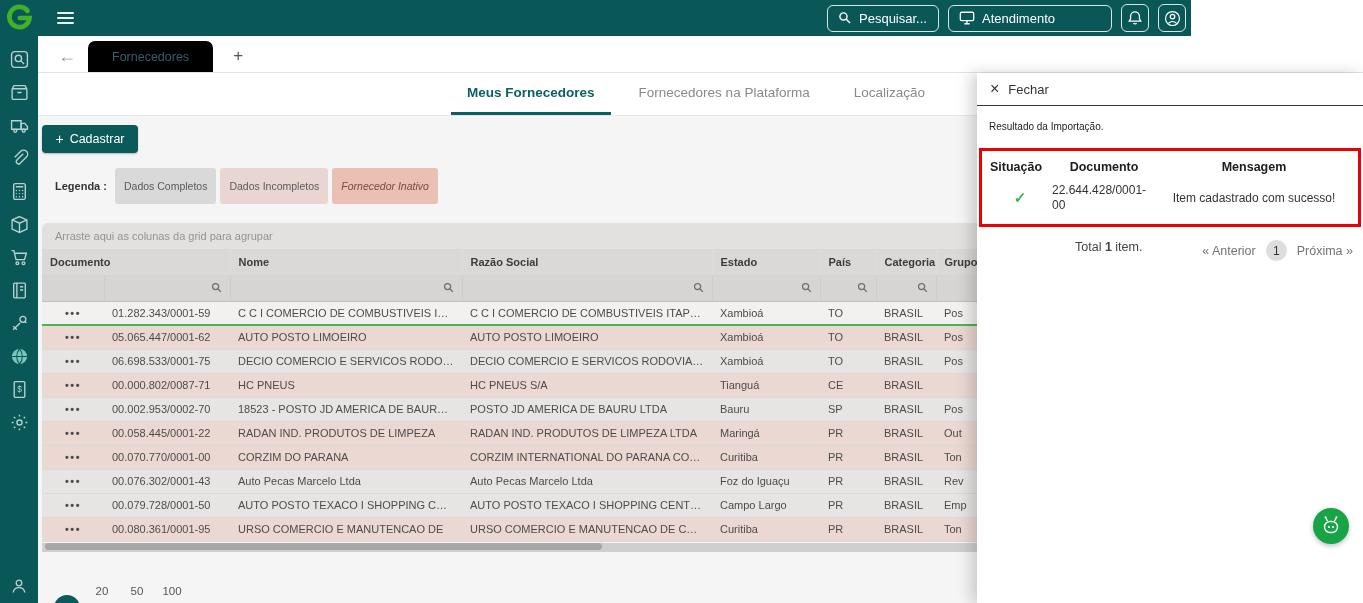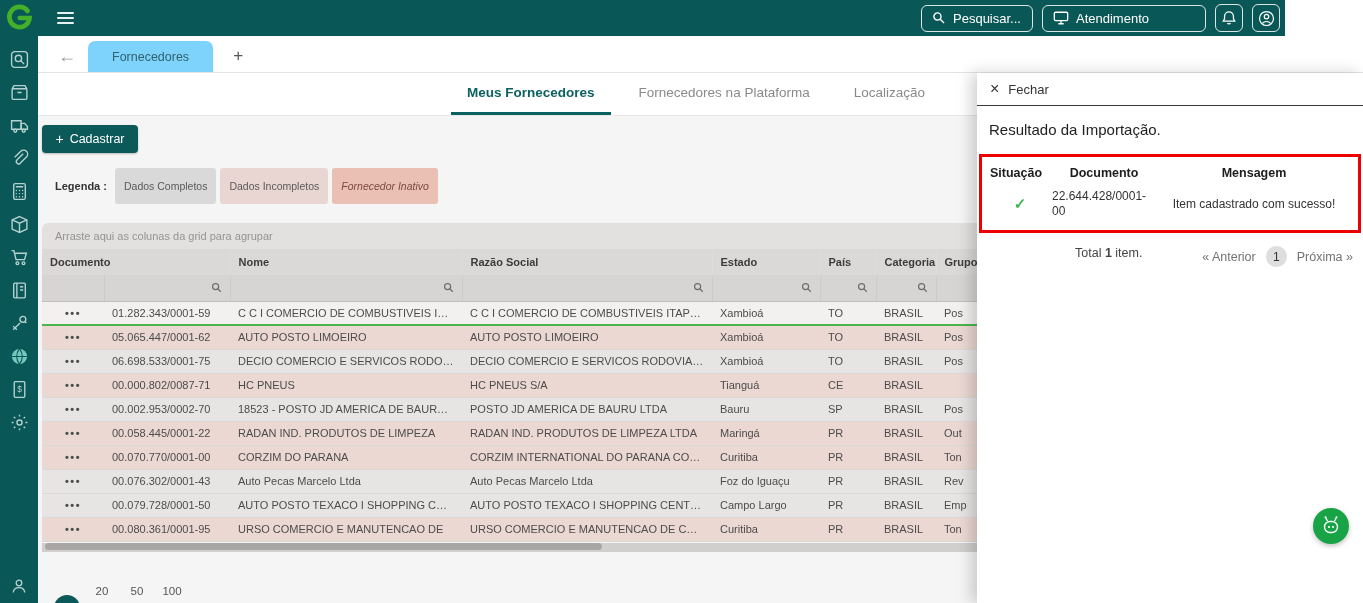--- a/index.html
+++ b/index.html
@@ -1,39 +1,39 @@
 <!DOCTYPE html>
 <html><head>
 <meta charset="utf-8">
 <style>
   * { margin:0; padding:0; box-sizing:border-box; }
   html,body { width:1363px; height:603px; overflow:hidden; }
   body { font-family:"Liberation Sans", sans-serif; position:relative; background:#ffffff; }
 
   
-  .topbar { position:absolute; left:0; top:0; width:1285px; height:36px; background:#0a5757; display:flex; align-items:center; z-index:30; }
+  .topbar { position:absolute; left:0; top:0; width:1191px; height:36px; background:#0a5757; display:flex; align-items:center; z-index:30; }
   .logo { width:32px; height:32px; margin-left:3px; display:flex; align-items:center; justify-content:center; cursor:pointer; }
   .hamburger { width:17px; margin-left:22px; cursor:pointer; }
   .hamburger div { height:2px; background:#e8f2f1; margin:3px 0; border-radius:1px; }
   .topbar-right { margin-left:auto; display:flex; align-items:center; gap:9px; margin-right:5px; }
   .tb-btn { height:27px; border:1px solid rgba(255,255,255,0.85); border-radius:6px; color:#fff; display:flex; align-items:center; gap:7px; padding:0 10px; font-size:13px; cursor:pointer; background:transparent; }
   .tb-btn.search-btn { width:112px; }
   .tb-btn.atend-btn { width:164px; }
   .tb-icon-btn { width:28px; height:28px; border:1px solid rgba(255,255,255,0.85); border-radius:6px; display:flex; align-items:center; justify-content:center; cursor:pointer; }
 
   
   .sidebar { position:absolute; left:0; top:36px; width:38px; height:567px; background:#0a5757; z-index:25; display:flex; flex-direction:column; align-items:center; padding-top:14px; gap:14px; color:#b5d2d0; }
   .side-icon { width:19px; height:19px; cursor:pointer; display:flex; align-items:center; justify-content:center; }
   .side-icon.globe { color:#74c7bc; }
   .side-icon.bottom { margin-top:auto; margin-bottom:8px; }
 
   
   .tabstrip { position:absolute; left:38px; top:36px; width:1325px; height:37px; background:#fff; border-bottom:1px solid #e3e3e3; display:flex; align-items:flex-end; z-index:20; }
   .back-arrow { color:#9a9a9a; font-size:18px; margin:0 12px 7px 20px; cursor:pointer; line-height:1; }
-  .doc-tab { height:31px; background:#7dd3fc; color:#33606e; padding:4px 24px; display:flex; align-items:center; border-radius:7px 7px 0 0; font-size:12.5px; cursor:pointer; }
+  .doc-tab { height:31px; background:#000000; color:#33606e; padding:4px 24px; display:flex; align-items:center; border-radius:7px 7px 0 0; font-size:12.5px; cursor:pointer; }
   .new-tab { color:#555; font-size:17px; margin:0 0 8px 20px; cursor:pointer; line-height:1; }
 
   
   .main { position:absolute; left:38px; top:73px; width:1316px; height:530px; background:#f5f5f5; z-index:10; }
   .main-tabs { height:43px; background:#fff; border-bottom:1px solid #e8e8e8; display:flex; justify-content:center; align-items:stretch; gap:12px; }
   .main-tab { display:flex; align-items:center; padding:0 16px; color:#8a8a8a; font-size:13.5px; border-bottom:3px solid transparent; cursor:pointer; }
   .main-tab.active { color:#0d6060; border-bottom-color:#0d6060; font-weight:bold; }
 
   .cadastrar { margin:9px 0 0 4px; width:96px; height:28px; background:#0b5959; border:none; border-radius:4px; color:#fff; font-size:12.5px; display:flex; align-items:center; justify-content:center; gap:6px; cursor:pointer; box-shadow:0 1px 2px rgba(0,0,0,0.25); font-family:inherit; }
   .cadastrar .plus { font-size:14px; }
@@ -62,21 +62,21 @@
 
   .page-sizes { margin:9px 0 0 12px; display:flex; align-items:center; gap:9px; }
   .size-btn { min-width:26px; height:26px; border-radius:50%; display:flex; align-items:center; justify-content:center; font-size:11.5px; color:#555; cursor:pointer; padding:0 3px; }
   .size-btn.active { background:#0b5959; color:#fff; font-weight:bold;margin-top:34px; }
 
   
   .drawer { position:absolute; left:977px; top:73px; width:386px; height:530px; background:#fff; box-shadow:-6px 0 14px rgba(0,0,0,0.18); z-index:40; }
   .drawer-head { height:33px; display:flex; align-items:center; gap:9px; padding:0 13px; border-bottom:1px solid #3a3a3a; font-size:13px; color:#333; }
   .drawer-head .close { font-size:16px; cursor:pointer; line-height:1; }
   .drawer-head .close-label { cursor:pointer; }
-  .drawer-title { padding:15px 12px 10px; font-size:15px; color:#222; }
+  .drawer-title { padding:15px 12px 10px; font-size:10px; color:#222; }
   .result-box { margin:6px 2px 0 2px; border:3px solid #ee0000; padding:9px 6px 11px 6px; }
   .rg { display:grid; grid-template-columns:64px 104px 1fr; row-gap:9px; align-items:center; }
   .rg-h { font-weight:bold; font-size:12.5px; color:#1d1d1d; }
   .rg-h.c1 { text-align:left; padding-left:2px; }
   .rg-h.c2, .rg-h.c3 { text-align:center; }
   .rg-check { color:#3cb54a; font-size:15px; text-align:center; font-weight:bold; }
   .rg-doc { font-size:12px; color:#333; line-height:1.25; word-break:break-word; }
   .rg-msg { font-size:12px; color:#333; text-align:center; }
   .drawer-foot { display:flex; font-size:12.5px; color:#444; margin-top:13px;gap:48px; }
   .drawer-foot .total { margin-left:98px; }

